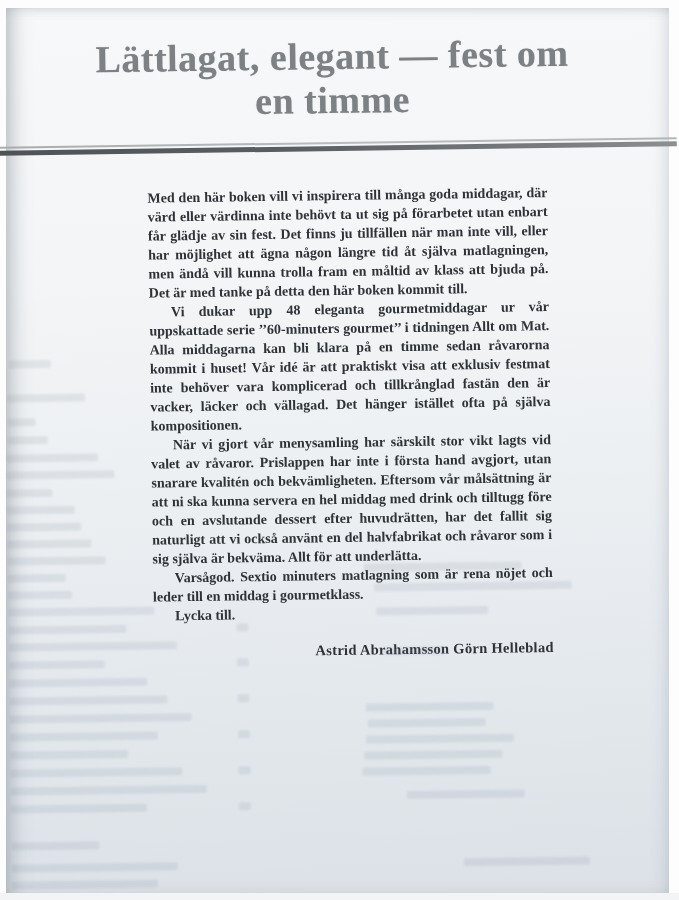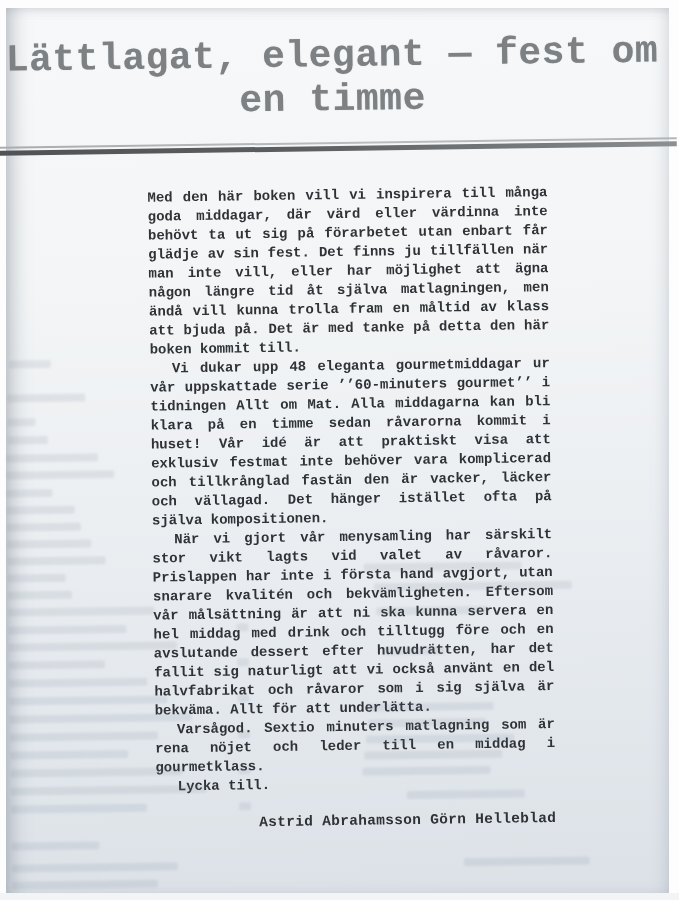--- a/index.html
+++ b/index.html
@@ -1,21 +1,21 @@
 <!DOCTYPE html>
 <html lang="sv"><head>
 <meta charset="utf-8">
 <style>
   html, body { margin: 0; padding: 0; background: #ffffff; }
   #scan {
     position: relative;
     width: 679px; height: 900px;
     background: #fdfdfd;
     overflow: hidden;
-    font-family: Liberation Mono, monospace;
+    font-family: Liberation Serif, serif;
   }
   
   #page {
     position: absolute;
     left: 6px; right: 10px; top: 8px; bottom: 7px;
     background: linear-gradient(178deg,
       #f7f8f9 0%, #f3f5f6 30%, #eceff2 55%, #e3e8ed 78%, #dce1e7 100%);
     box-shadow:
       inset 16px 0 20px -12px rgba(110,120,132,0.50),
       inset -12px 0 16px -10px rgba(120,130,142,0.28),

